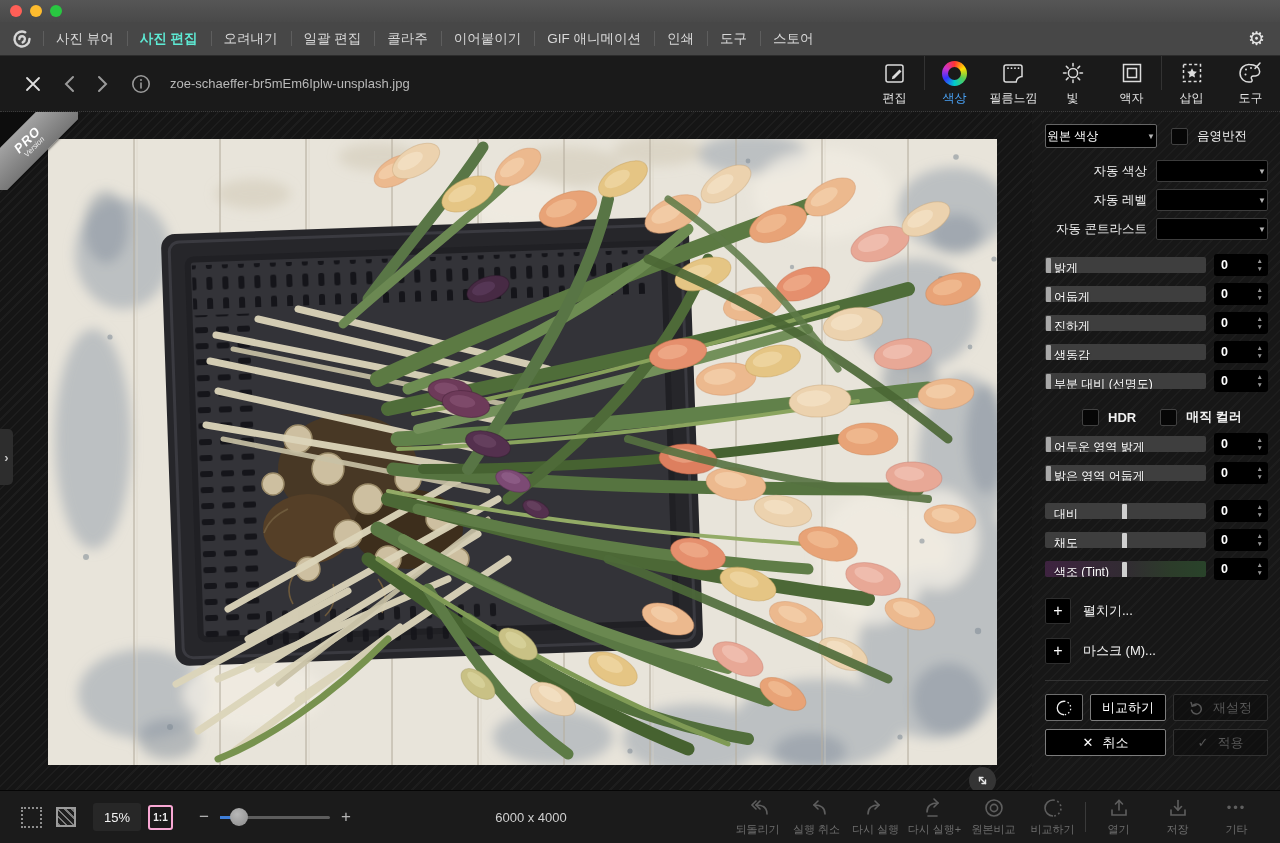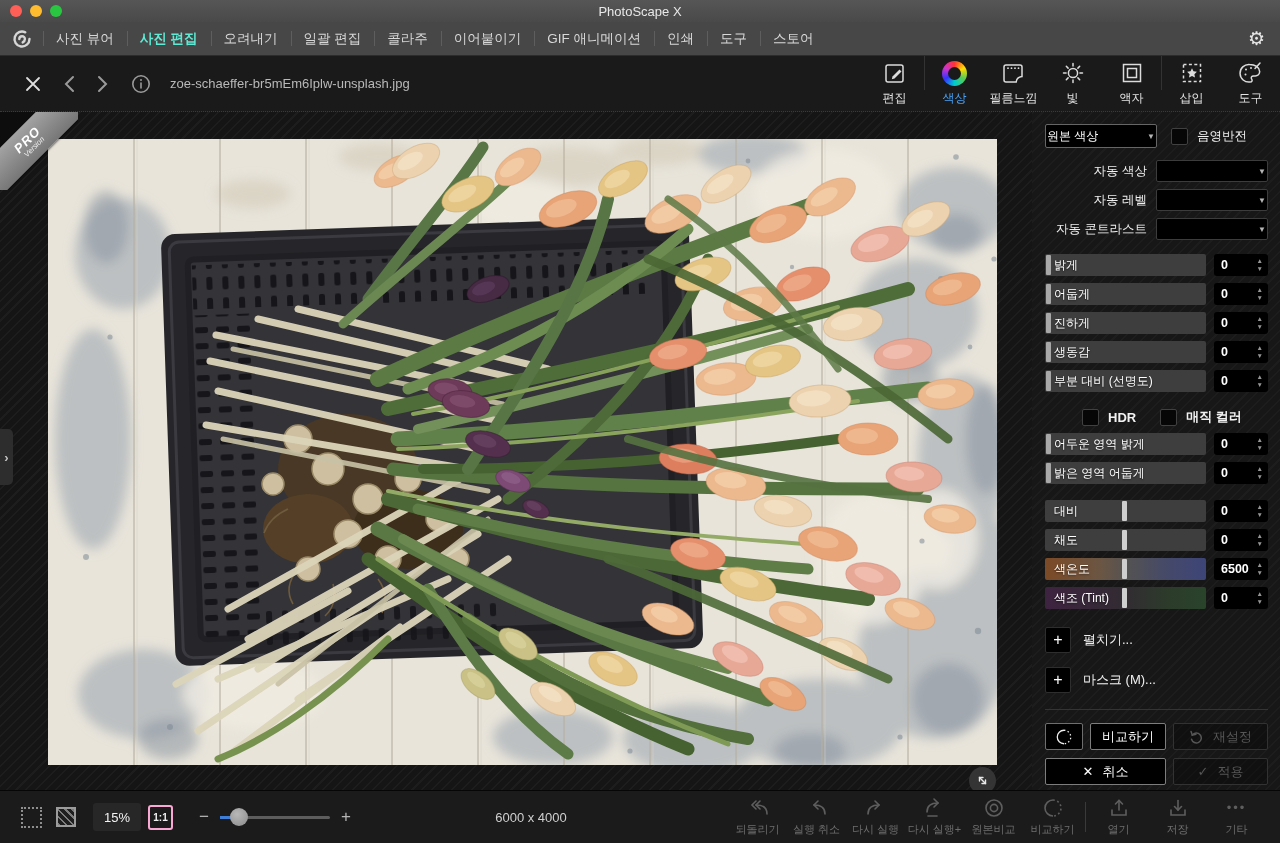--- a/index.html
+++ b/index.html
@@ -71,21 +71,21 @@
   .dropdown.small{height:22px;border-color:#3c3c3c;}
   .dd-label{flex:1;font-size:12px;color:#fff;white-space:nowrap;}
   .dd-arrow{font-size:8px;color:#b5b5b5;}
   .checkbox{width:15px;height:15px;background:#060606;border:1px solid #404040;border-radius:2px;flex:0 0 auto;}
   .cb-label{margin-left:9px;font-size:12.5px;color:#f2f2f2;white-space:nowrap;}
   .cb-label.b{font-weight:bold;font-size:13px;}
   .auto-row{display:flex;align-items:center;margin-top:7px;}
   .auto-label{flex:1;text-align:right;padding-right:9px;font-size:12.5px;color:#efefef;white-space:nowrap;}
 
   .srow{display:flex;align-items:center;margin-top:7px;}
-  .track{flex:1;height:22px;background:#3e3e3e;border-radius:2px;position:relative;overflow:hidden;}
+  .track{flex:1;height:16px;background:#3e3e3e;border-radius:2px;position:relative;overflow:hidden;}
   .track .tlabel{position:absolute;left:9px;top:0;line-height:22px;font-size:12px;color:#fff;
                  white-space:nowrap;text-shadow:0 1px 2px rgba(0,0,0,.55);}
   .knob{position:absolute;left:1px;top:1px;width:5px;height:20px;background:#a8a8a8;border-radius:1px;}
   .knob.center{left:calc(49% - 2px);background:#cfcfcf;}
   .track.temp{background:linear-gradient(90deg,#7c4a26 0%,#6a5644 35%,#535253 52%,#44496b 78%,#3d4577 100%);}
   .track.tint{background:linear-gradient(90deg,#3e2340 0%,#322b33 48%,#2c3c2a 78%,#29432a 100%);}
   .spin{width:54px;height:22px;margin-left:8px;background:#000;border-radius:3px;display:flex;
         align-items:center;padding:0 5px 0 7px;box-sizing:border-box;flex:0 0 auto;}
   .spin .val{flex:1;font-size:12.5px;font-weight:600;color:#fff;}
   .arrows{display:flex;flex-direction:column;gap:1px;font-size:6.5px;color:#969696;line-height:1;}
@@ -135,21 +135,20 @@
 <body>
 
 <div class="win">
 
   <div class="titlebar">
     <div class="lights">
       <span class="light r"></span>
       <span class="light y"></span>
       <span class="light g"></span>
     </div>
-    <span class="wtitle">PhotoScape X</span>
   </div>
 
   <div class="menubar">
     <span class="logo">
       <svg width="22" height="22" viewBox="0 0 22 22" fill="none" stroke="#d6d6d6" stroke-width="2.4" stroke-linecap="round">
         <path d="M18.5 11 a7.5 7.5 0 1 1 -4.2 -6.7"></path>
         <path d="M8.3 11 a2.8 2.8 0 1 1 5.6 0 c0 2.2 -2.2 3.4 -2.2 3.4"></path>
       </svg>
     </span>
     <div class="menu-item">사진 뷰어</div>
@@ -806,33 +805,20 @@
           </div>
         <div class="spin">
             <span class="val">0</span>
             <span class="arrows">
               <span>▲</span>
               <span>▼</span>
             </span>
           </div>
       </div>
       <div class="srow">
-        <div class="track temp">
-            <span class="knob center"></span>
-            <span class="tlabel">색온도</span>
-          </div>
-        <div class="spin">
-            <span class="val">6500</span>
-            <span class="arrows">
-              <span>▲</span>
-              <span>▼</span>
-            </span>
-          </div>
-      </div>
-      <div class="srow">
         <div class="track tint">
             <span class="knob center"></span>
             <span class="tlabel">색조 (Tint)</span>
           </div>
         <div class="spin">
             <span class="val">0</span>
             <span class="arrows">
               <span>▲</span>
               <span>▼</span>
             </span>

